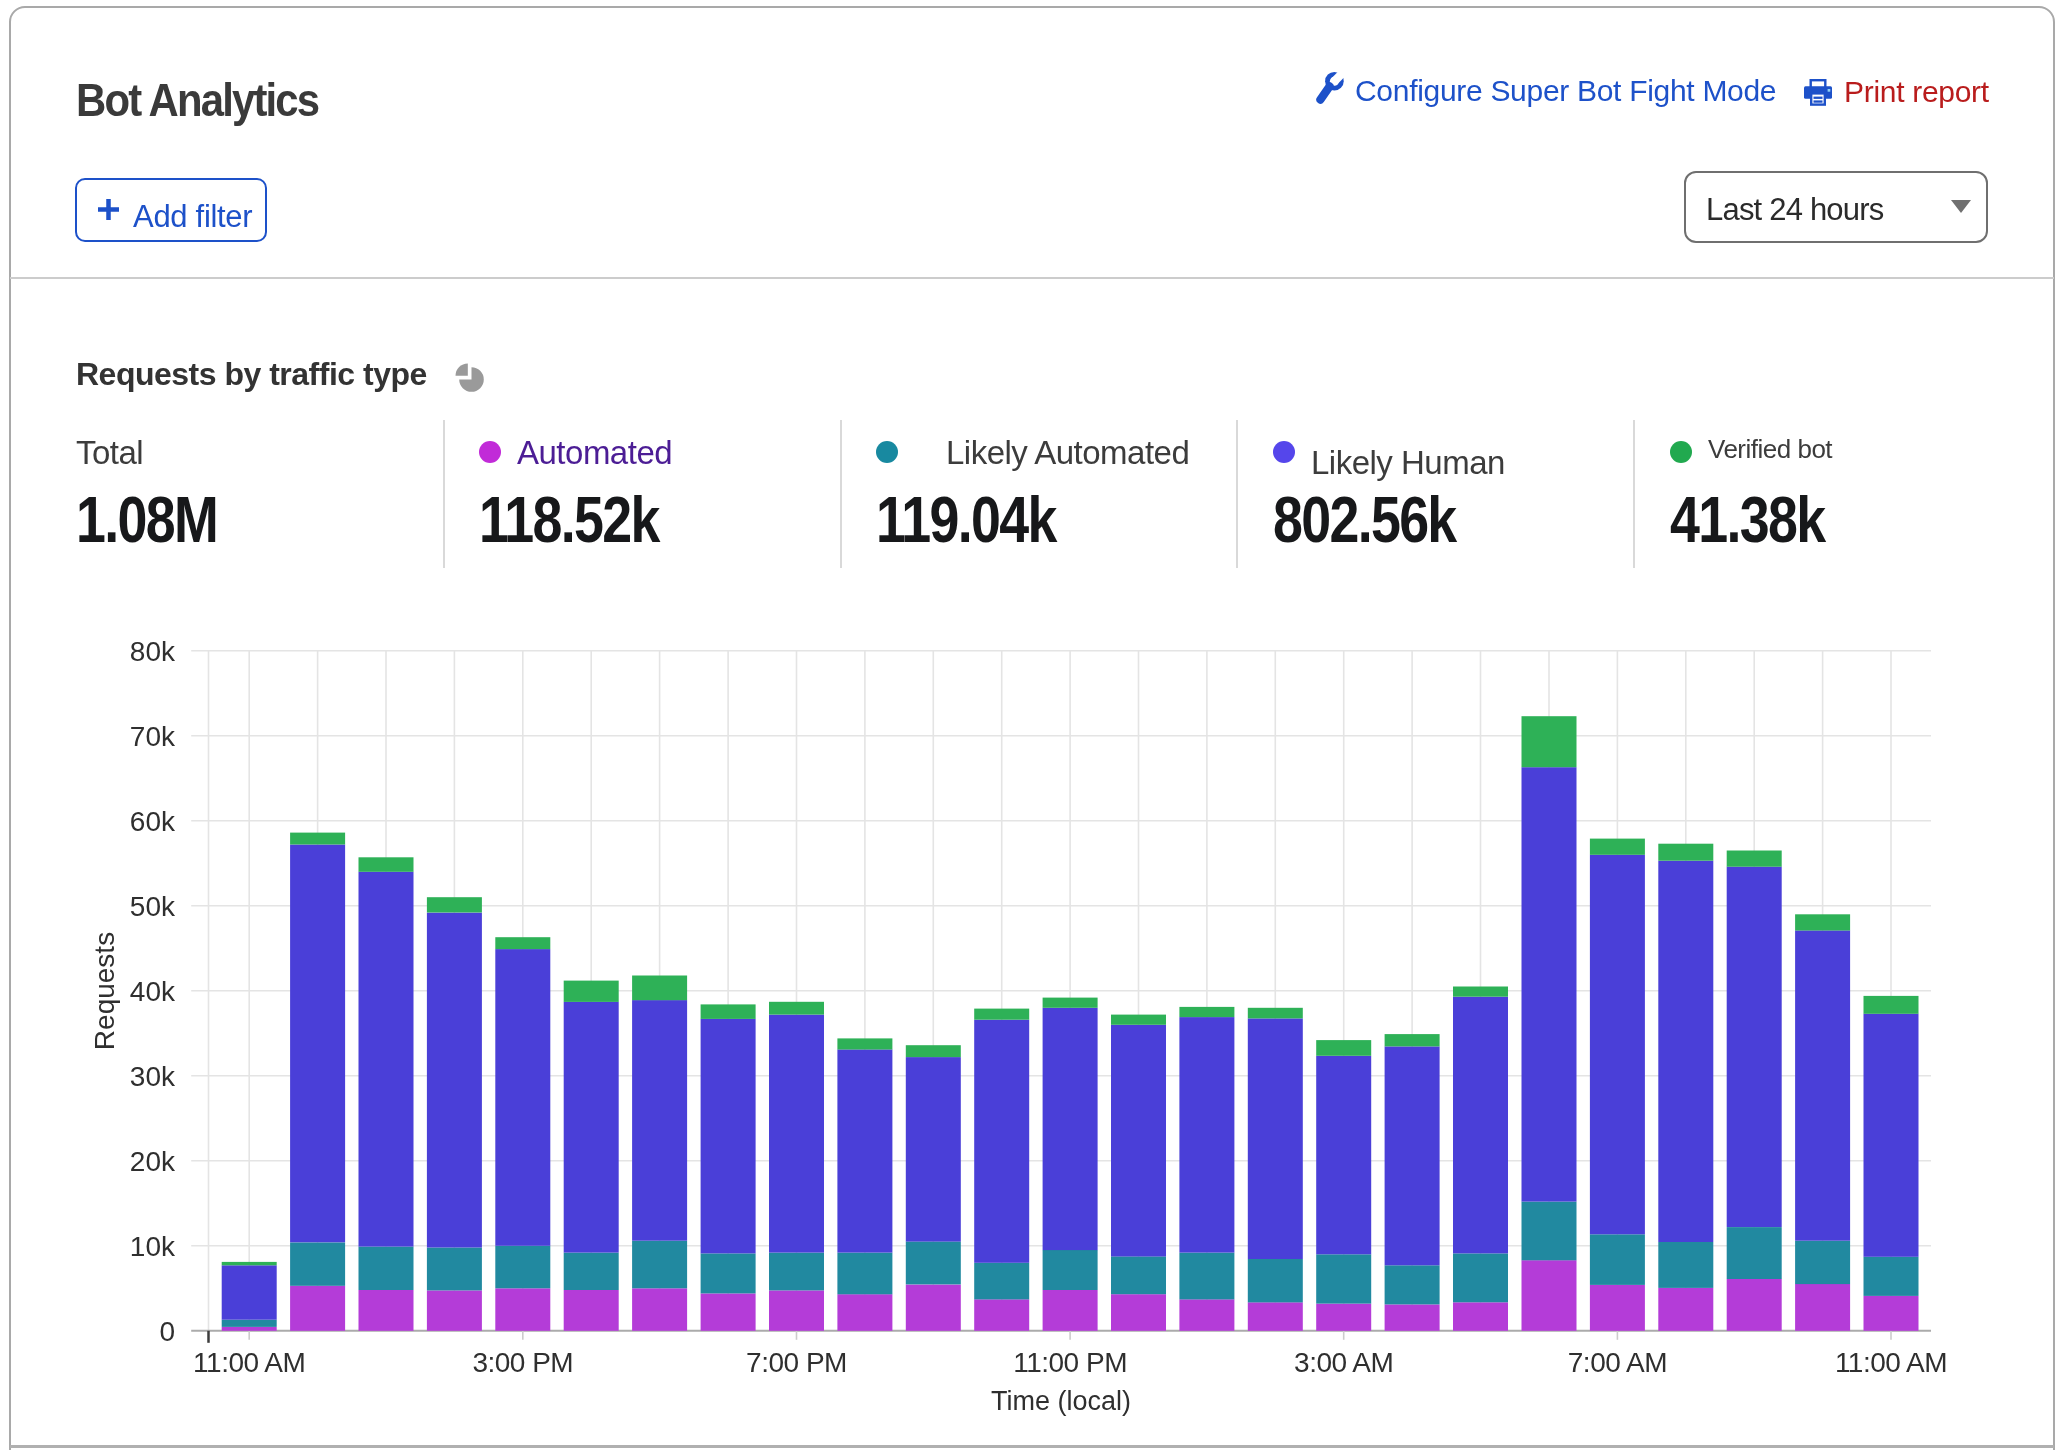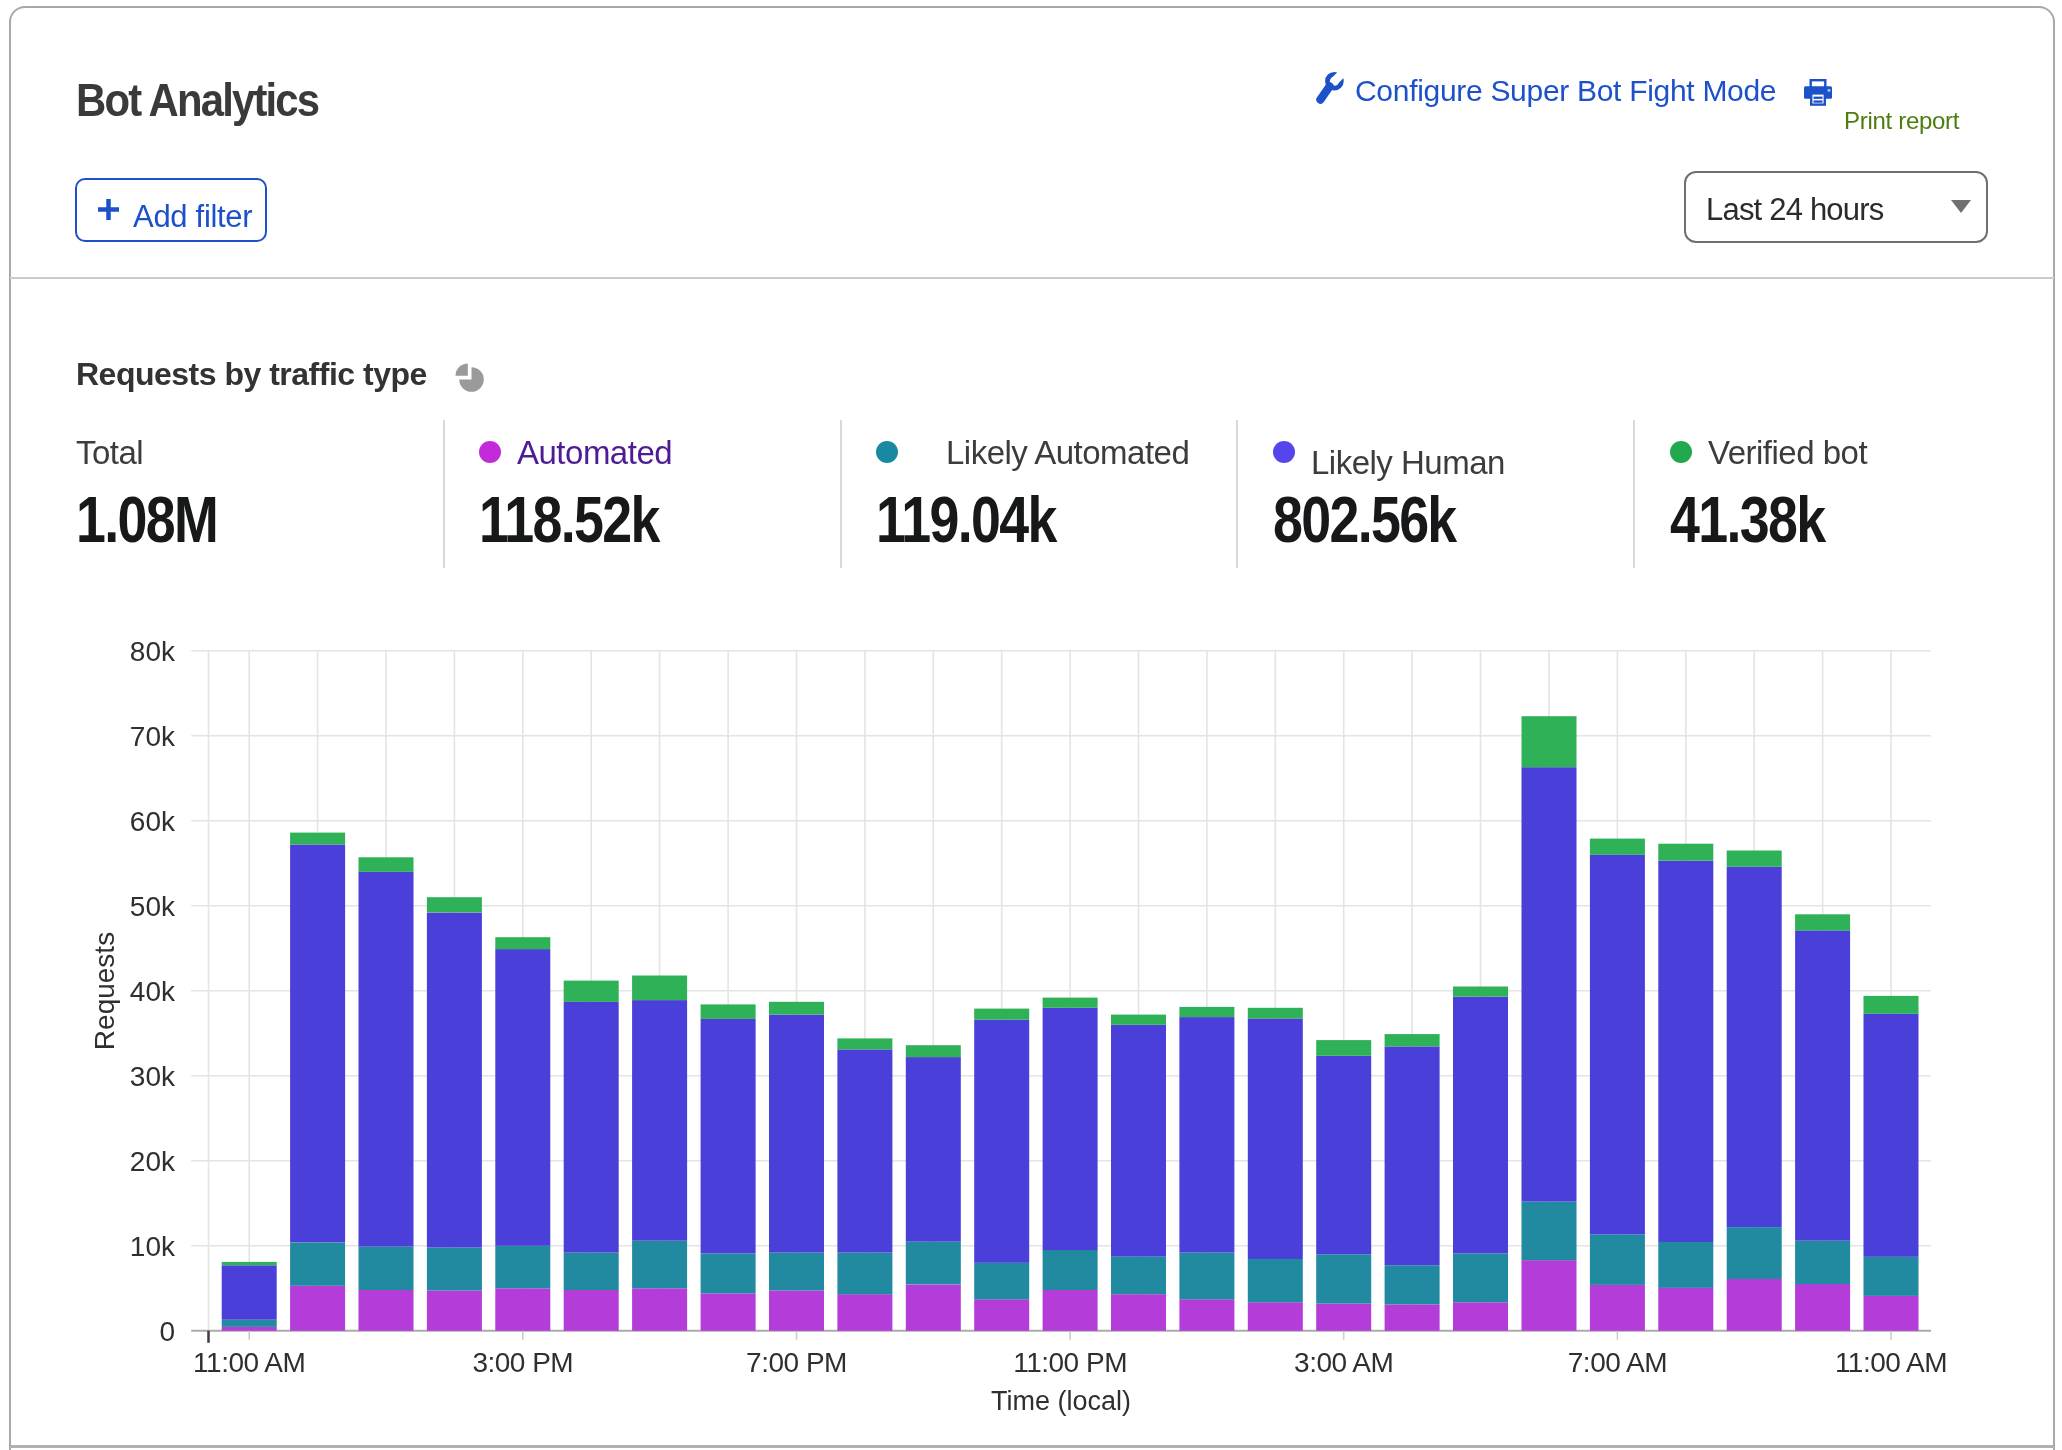--- a/index.html
+++ b/index.html
@@ -19,21 +19,21 @@
 </svg>
 <div class="abs" style="left:1355px;top:74px;font-size:30px;letter-spacing:-0.3px;color:#1d51c9;">Configure Super Bot Fight Mode</div>
 <svg width="28" height="27" viewBox="0 0 28 27" style="position:absolute;left:1804px;top:79px;">
 <rect x="6.7" y="1.2" width="14.6" height="8" fill="#ffffff" stroke="#1d51c9" stroke-width="2.4"></rect>
 <rect x="0" y="7.2" width="28" height="12.6" rx="1.5" fill="#1d51c9"></rect>
 <rect x="23.6" y="10.0" width="2.7" height="2.7" fill="#8ed0f5"></rect>
 <rect x="7.2" y="14.4" width="13.6" height="11.2" fill="#ffffff" stroke="#1d51c9" stroke-width="2.4"></rect>
 <rect x="9.5" y="17.6" width="9" height="2.3" fill="#1d51c9"></rect>
 <rect x="9.5" y="21.4" width="9" height="2.3" fill="#1d51c9"></rect>
 </svg>
-<div class="abs" style="left:1844px;top:75px;font-size:24px;letter-spacing:-0.3px;color:#4d7c0f;margin-top:32px;">Print report</div>
+<div class="abs" style="left:1844px;top:75px;font-size:30px;letter-spacing:-0.3px;color:#b91c1c;">Print report</div>
 
 <div class="abs" style="left:75px;top:178px;width:192px;height:64px;border:2.5px solid #1d51c9;border-radius:10px;"></div>
 <div class="abs" style="left:98px;top:199px;width:21px;height:21px;">
 <svg width="21" height="21" viewBox="0 0 21 21">
       <path stroke="#1d51c9" stroke-width="4.5" d="M10.5 0v21M0 10.5h21"></path>
     </svg>
 </div>
 <div class="abs" style="left:133px;top:199px;font-size:31px;letter-spacing:-0.3px;color:#1d51c9;">Add filter</div>
 
 <div class="abs" style="left:1684px;top:171px;width:304px;height:72px;border:2px solid #6f6f6f;border-radius:12px;"></div>
@@ -55,21 +55,21 @@
 <div style="position:absolute;left:479px;top:441px;width:22px;height:22px;border-radius:50%;background:#c12bd8;"></div>
 <div style="position:absolute;left:517px;top:434px;font-size:33px;letter-spacing:-0.5px;color:#4c1d95;">Automated</div>
 <div style="position:absolute;left:479px;top:483px;font-size:64px;font-weight:bold;letter-spacing:-2px;color:#17181a;transform:scaleX(.84);transform-origin:0 0;white-space:nowrap;">118.52k</div>
 <div style="position:absolute;left:876px;top:441px;width:22px;height:22px;border-radius:50%;background:#1889a0;"></div>
 <div style="position:absolute;left:946px;top:434px;font-size:33px;letter-spacing:-0.5px;color:#3c3c3c;">Likely Automated</div>
 <div style="position:absolute;left:876px;top:483px;font-size:64px;font-weight:bold;letter-spacing:-2px;color:#17181a;transform:scaleX(.84);transform-origin:0 0;white-space:nowrap;">119.04k</div>
 <div style="position:absolute;left:1273px;top:441px;width:22px;height:22px;border-radius:50%;background:#5546eb;"></div>
 <div style="position:absolute;left:1311px;top:434px;font-size:33px;letter-spacing:-0.5px;color:#3c3c3c;margin-top:10px;">Likely Human</div>
 <div style="position:absolute;left:1273px;top:483px;font-size:64px;font-weight:bold;letter-spacing:-2px;color:#17181a;transform:scaleX(.84);transform-origin:0 0;white-space:nowrap;">802.56k</div>
 <div style="position:absolute;left:1670px;top:441px;width:22px;height:22px;border-radius:50%;background:#21a94f;"></div>
-<div style="position:absolute;left:1708px;top:434px;font-size:33px;letter-spacing:-0.5px;color:#3c3c3c;">Verified bot</div>
+<div style="position:absolute;left:1708px;top:434px;font-size:26px;letter-spacing:-0.5px;color:#3c3c3c;">Verified bot</div>
 <div style="position:absolute;left:1670px;top:483px;font-size:64px;font-weight:bold;letter-spacing:-2px;color:#17181a;transform:scaleX(.84);transform-origin:0 0;white-space:nowrap;">41.38k</div>
 <div style="position:absolute;left:442.8px;top:420px;width:2px;height:148px;background:#d9d9d9;"></div>
 <div style="position:absolute;left:839.5px;top:420px;width:2px;height:148px;background:#d9d9d9;"></div>
 <div style="position:absolute;left:1236.3px;top:420px;width:2px;height:148px;background:#d9d9d9;"></div>
 <div style="position:absolute;left:1633.0px;top:420px;width:2px;height:148px;background:#d9d9d9;"></div>
 
 <svg width="2062" height="1450" viewBox="0 0 2062 1450" style="position:absolute;left:0;top:0;">
 <line x1="191.2" y1="1245.8" x2="1931.0" y2="1245.8" stroke="#e4e4e4" stroke-width="1.6"></line>
 <line x1="191.2" y1="1160.8" x2="1931.0" y2="1160.8" stroke="#e4e4e4" stroke-width="1.6"></line>
 <line x1="191.2" y1="1075.8" x2="1931.0" y2="1075.8" stroke="#e4e4e4" stroke-width="1.6"></line>

